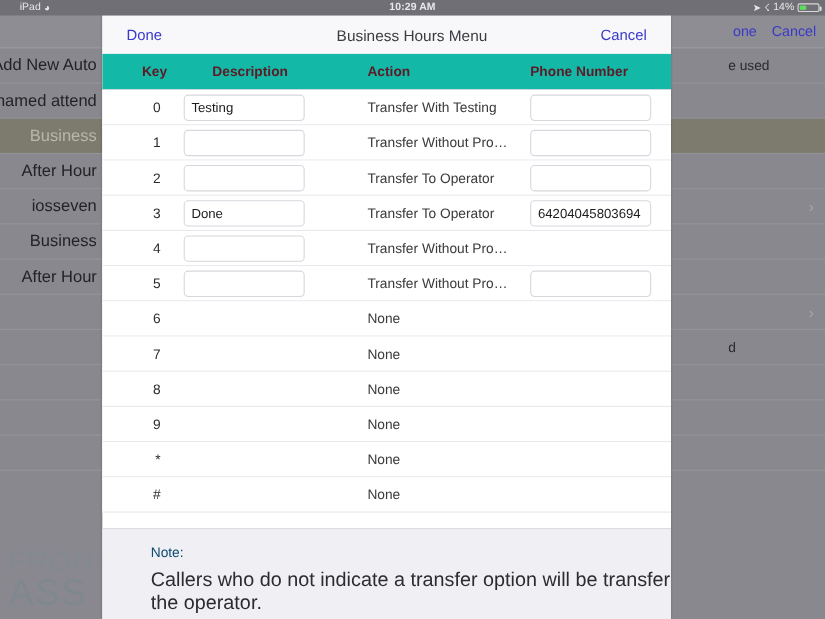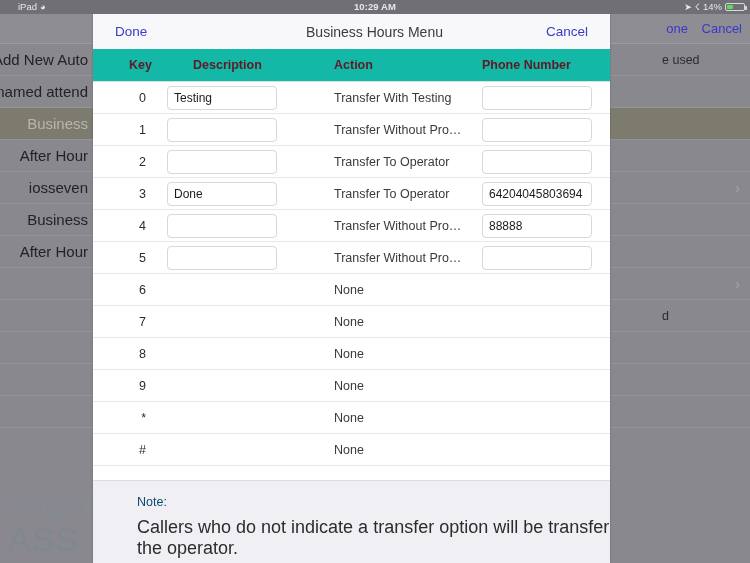--- a/index.html
+++ b/index.html
@@ -246,21 +246,20 @@
         <div class="row">
           <div class="cell-key">3</div>
           <div class="fld fld-desc">Done</div>
           <div class="cell-act">Transfer To Operator</div>
           <div class="fld fld-phone">64204045803694</div>
         </div>
         <div class="row">
           <div class="cell-key">4</div>
           <div class="fld fld-desc"></div>
           <div class="cell-act">Transfer Without Pro…</div>
-          <div class="fld fld-phone">88888</div>
         </div>
         <div class="row">
           <div class="cell-key">5</div>
           <div class="fld fld-desc"></div>
           <div class="cell-act">Transfer Without Pro…</div>
           <div class="fld fld-phone"></div>
         </div>
         <div class="row">
           <div class="cell-key">6</div>
           <div class="cell-act">None</div>

